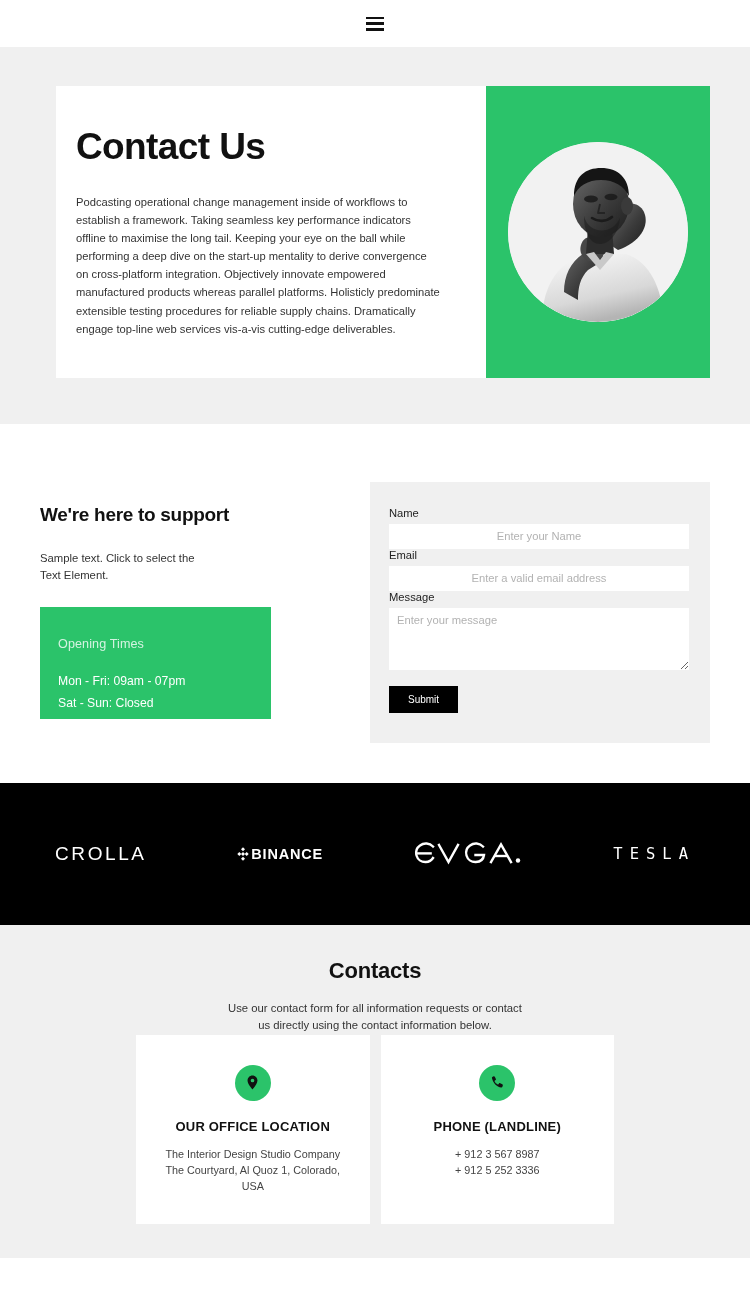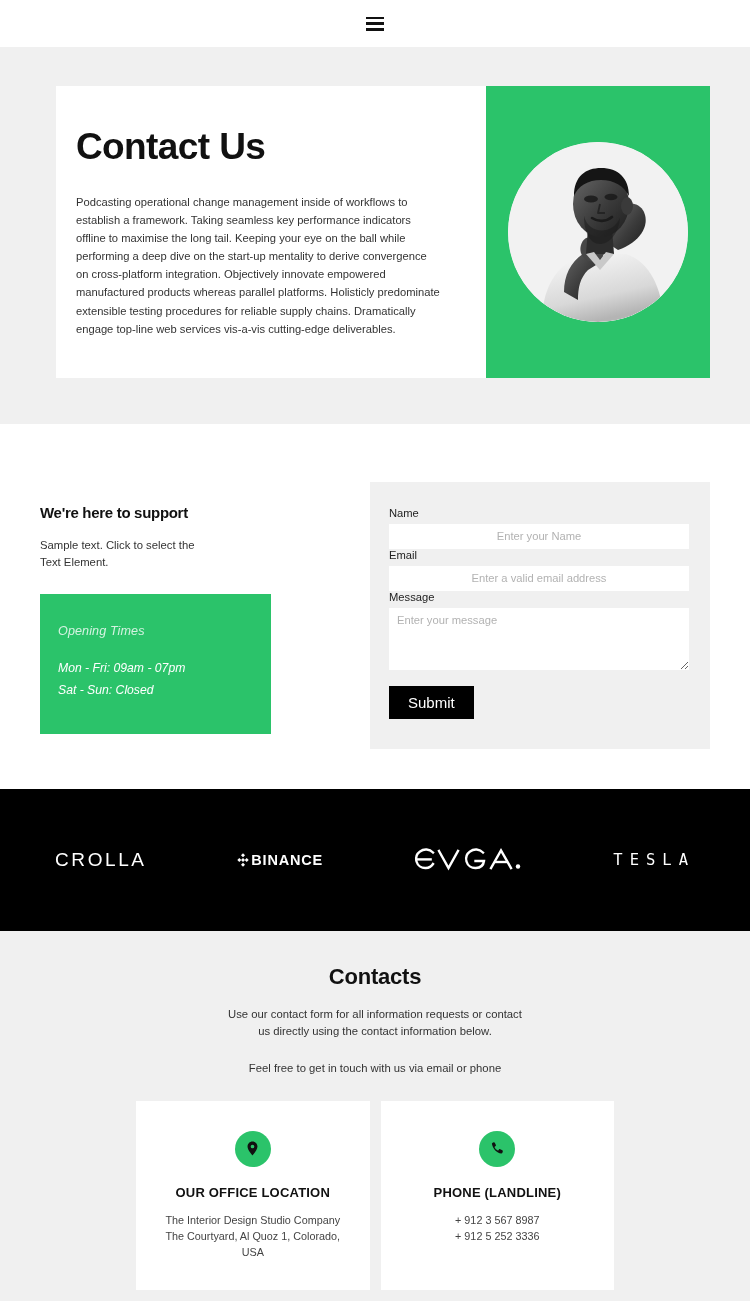--- a/index.html
+++ b/index.html
@@ -91,39 +91,38 @@
   }
   .support-wrap {
     width: 670px;
     margin: 0 auto;
     display: flex;
     gap: 40px;
     align-items: flex-start;
   }
   .support-left { width: 290px; flex: 0 0 290px; padding-top: 22px; }
   .support-title {
-    font-size: 15px;
+    font-size: 19px;
     font-weight: 700;
     color: #111111;
     letter-spacing: -0.3px;
-    margin-bottom: 16px;
+    margin-bottom: 24px;
   }
   .support-sub {
     font-size: 11.3px;
     line-height: 1.55;
     color: #333333;
     max-width: 175px;
     margin-bottom: 22px;
   }
   .opening-box {
     background: #2bc36a;
     width: 231px;
-    height: 140px;
+    height: 112px;
     padding: 30px 0 0 18px;
-    font-style: italic;
   }
   .opening-title {
     color: rgba(255,255,255,0.80);
     font-size: 12.6px;
     margin-bottom: 20px;
     letter-spacing: 0.1px;
   }
   .opening-line {
     color: #ffffff;
     font-size: 12.2px;
@@ -168,21 +167,21 @@
     font-size: 11.2px;
     color: #333333;
   }
   .textarea-input::placeholder { color: #b2b2b2; }
   .submit-btn {
     margin-top: 12px;
     background: #000000;
     color: #ffffff;
     border: none;
     font-family: "Liberation Sans", sans-serif;
-    font-size: 15px;
+    font-size: 10px;
     padding: 8px 19px;
     cursor: pointer;
   }
 
   
   .logos-section {
     background: #000000;
     height: 142px;
     display: flex;
     align-items: center;
@@ -412,21 +411,20 @@
     </div>
 
     <div class="logo-item logo-tesla">TESLA</div>
 
   </div>
 </section>
 
 <section class="contacts-section">
   <h2 class="contacts-title">Contacts</h2>
   <p class="contacts-lead">Use our contact form for all information requests or contact us directly using the contact information below.</p>
-  <p class="contacts-lead2">Feel free to get in touch with us via email or phone</p>
 
   <div class="cards-wrap">
 
     <div class="contact-card">
       <div class="card-icon">
         <svg viewBox="0 0 24 24" xmlns="http://www.w3.org/2000/svg">
           <path d="M12 2.2c-3.9 0-7 3.1-7 7 0 5.2 7 12.6 7 12.6s7-7.4 7-12.6c0-3.9-3.1-7-7-7zm0 9.6a2.6 2.6 0 1 1 0-5.2 2.6 2.6 0 0 1 0 5.2z"></path>
         </svg>
       </div>
       <div class="card-title">OUR OFFICE LOCATION</div>

